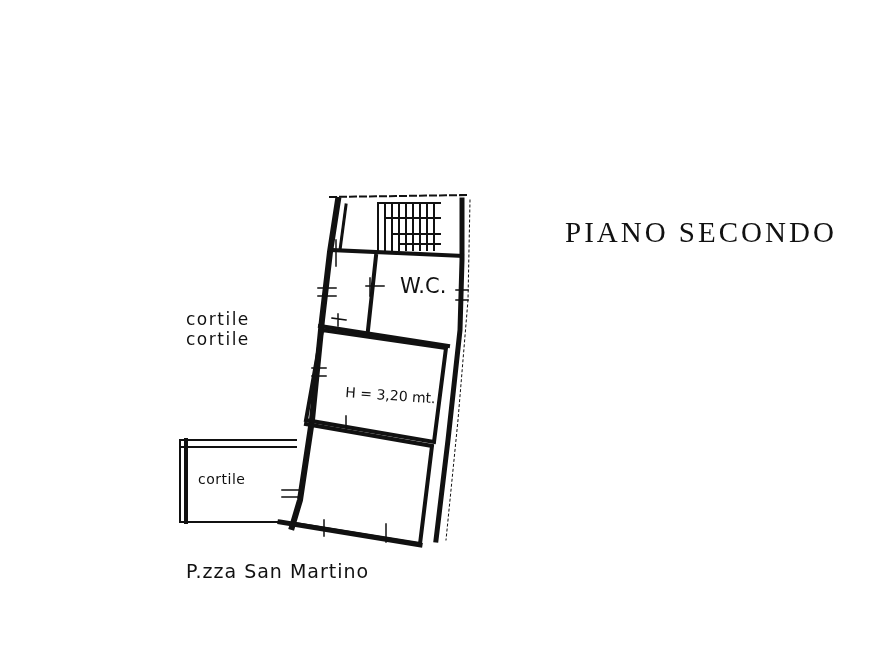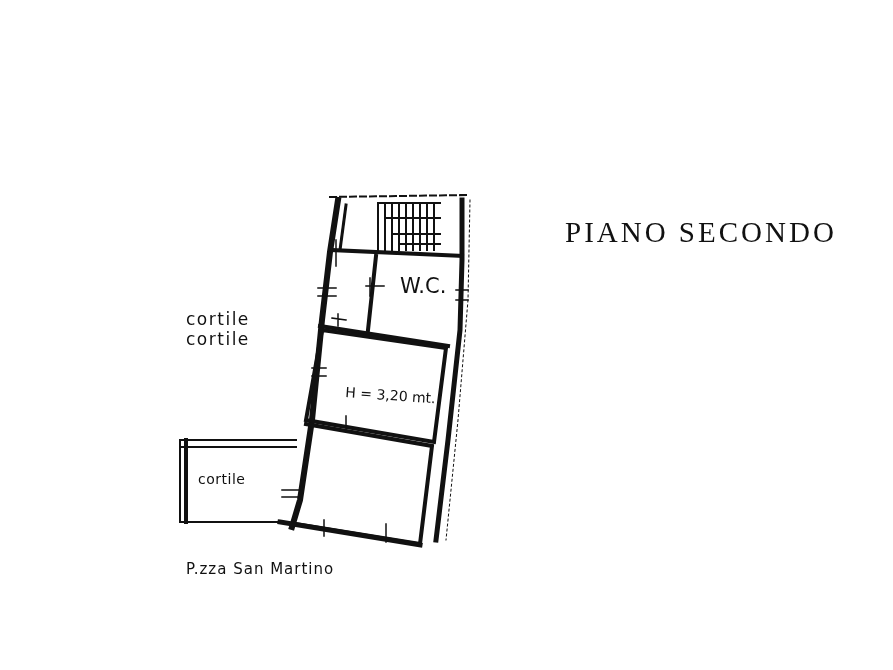--- a/index.html
+++ b/index.html
@@ -4,21 +4,21 @@
   <style>
     html, body { margin: 0; padding: 0; background: #ffffff; }
     body { width: 893px; height: 670px; position: relative; overflow: hidden; }
     .plan { position: absolute; left: 0; top: 0; width: 893px; height: 670px; }
     .lbl { position: absolute; font-family: "DejaVu Sans", sans-serif; color: #111; white-space: nowrap; }
     .title { left: 565px; top: 216px; font-size: 29px; letter-spacing: 3px; font-weight: normal; font-family: Liberation Serif, serif; }
     .cortile { left: 186px; top: 309px; font-size: 17px; letter-spacing: 1.5px; line-height: 20px; }
     .wc { left: 400px; top: 274px; font-size: 21px; }
     .height { left: 346px; top: 384px; font-size: 14px; transform: rotate(4deg); transform-origin: left top; }
     .terrazzo { left: 198px; top: 471px; font-size: 14px; letter-spacing: 0.5px; }
-    .piazza { left: 186px; top: 560px; font-size: 15px; letter-spacing: 1px; }
+    .piazza { left: 186px; top: 560px; font-size: 19px; letter-spacing: 1px; }
   </style>
 </head>
 <body>
 
 <svg class="plan" viewBox="0 0 893 670" xmlns="http://www.w3.org/2000/svg">
   <g fill="none" stroke="#111" stroke-linecap="square">
 
     <path d="M330 197 L468 195" stroke-width="2" stroke-dasharray="6 4"></path>
 
     <g stroke-width="2">

